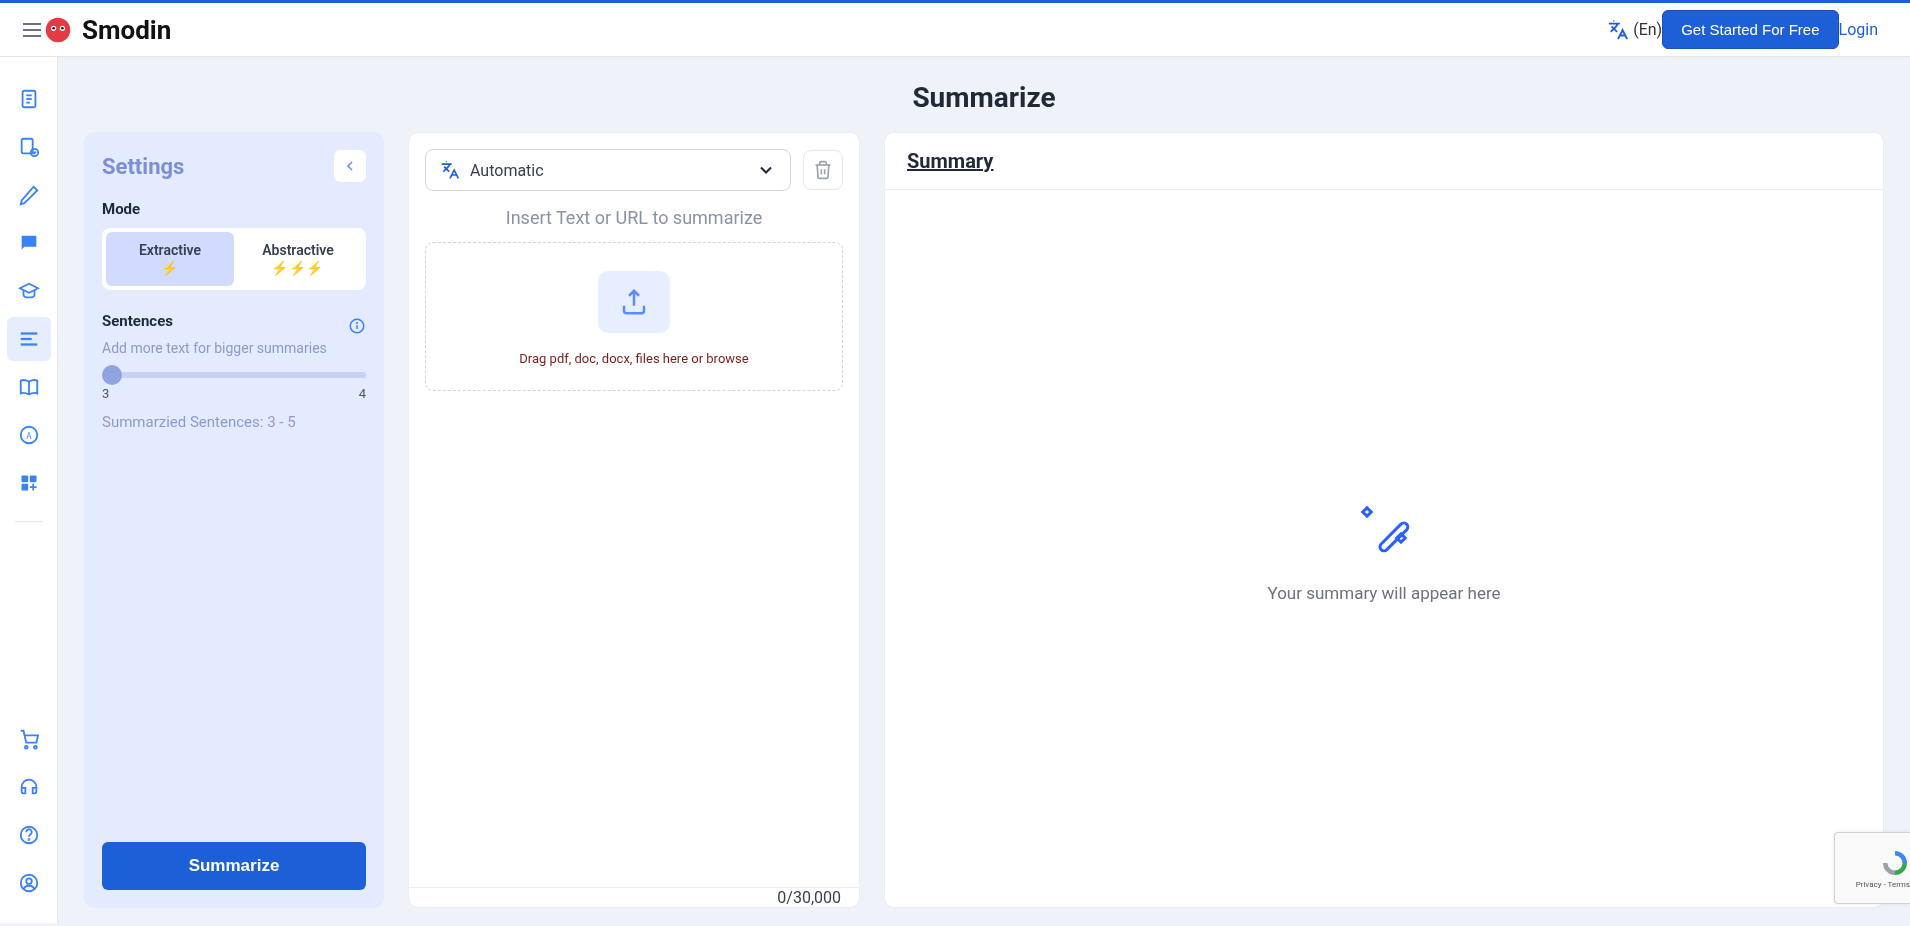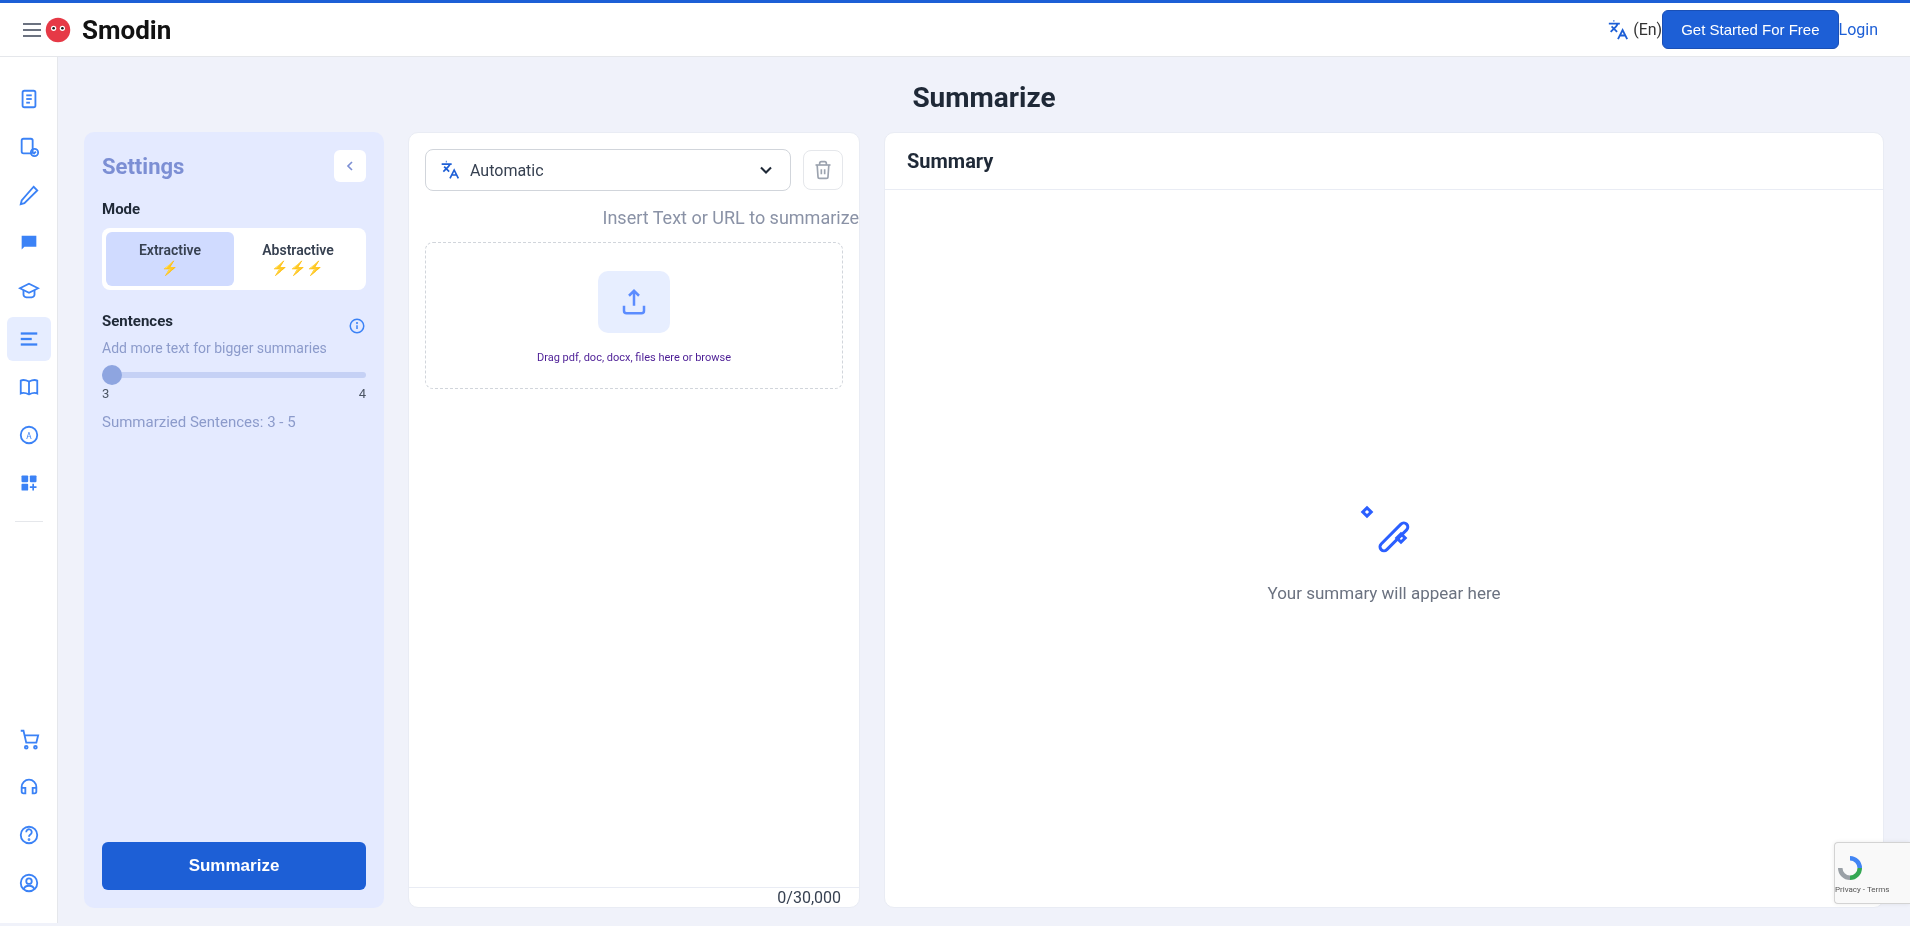--- a/index.html
+++ b/index.html
@@ -39,31 +39,31 @@
 .slider-track { height: 6px; background: #c5d1f5; border-radius: 3px; }
 .slider-thumb { position: absolute; left: 0; top: -7px; width: 20px; height: 20px; background: #8ea5e0; border-radius: 50%; cursor: pointer; }
 .slider-labels { display: flex; justify-content: space-between; font-size: 13px; color: #4b5563; margin-bottom: 12px; }
 .summary-count { font-size: 15px; color: #8c9bcb; }
 .summarize-btn { margin-top: auto; background: #1d5fd6; color: #fff; font-size: 17px; font-weight: 600; padding: 14px; border: none; border-radius: 6px; cursor: pointer; }
 .panel-input { width: 452px; background: #fff; border-radius: 10px; border: 1px solid #e9ecf4; display: flex; flex-direction: column; }
 .input-topbar { display: flex; align-items: center; gap: 12px; padding: 16px 16px 12px; }
 .lang-dropdown { flex: 1; border: 1px solid #d1d5db; border-radius: 8px; padding: 10px 14px; display: flex; align-items: center; justify-content: space-between; cursor: pointer; }
 .lang-dropdown-left { display: flex; align-items: center; gap: 10px; }
 .trash-btn { width: 40px; height: 40px; border: 1px solid #e5e7eb; border-radius: 8px; display: flex; align-items: center; justify-content: center; color: #9ca3af; cursor: pointer; }
-.input-instruction { text-align: right; font-size: 18px; color: #8a92a6; padding: 4px 0 14px; }
+.input-instruction { text-align: center; font-size: 18px; color: #8a92a6; padding: 4px 0 14px; }
 .dropzone { margin: 0 16px; border: 1px dashed #d1d5db; border-radius: 8px; padding: 28px 16px 24px; text-align: center; }
 .upload-icon-box { width: 72px; height: 62px; background: #e7eeff; border-radius: 10px; display: inline-flex; align-items: center; justify-content: center; color: #5b8cff; margin-bottom: 18px; }
-.dropzone-text { font-size: 11px; color: #4c1d95; }
+.dropzone-text { font-size: 13px; color: #7f1d1d; }
 .input-footer { margin-top: auto; border-top: 1px solid #e9ecf4; padding: 0 18px; text-align: right; font-size: 16px; color: #374151; }
 .panel-output { flex: 1; background: #fff; border-radius: 10px; border: 1px solid #e9ecf4; display: flex; flex-direction: column; }
-.output-header { padding: 16px 22px; font-size: 20px; font-weight: 700; color: #1f2937; border-bottom: 1px solid #e9ecf4; }
+.output-header { padding: 16px 22px; font-size: 20px; font-weight: 700; color: #1f2937; border-bottom: 1px solid #e9ecf4; text-decoration: underline; }
 .output-empty { flex: 1; display: flex; flex-direction: column; align-items: center; justify-content: center; gap: 24px; }
 .magic-icon { color: #2b5fff; }
 .output-empty-text { font-size: 17px; color: #6b7280; }
-.recaptcha { position: fixed; bottom: 22px; right: 0; width: 76px; height: 62px; background: #f9f9f9; border: 1px solid #d3d3d3; border-right: none; border-radius: 4px 0 0 4px; box-shadow: 0 0 4px rgba(0,0,0,0.08); display: flex; flex-direction: column; align-items: flex-start; justify-content: center; font-size: 8px; color: #555; gap: 2px; }
+.recaptcha { position: fixed; bottom: 22px; right: 0; width: 76px; height: 72px; background: #f9f9f9; border: 1px solid #d3d3d3; border-right: none; border-radius: 4px 0 0 4px; box-shadow: 0 0 4px rgba(0,0,0,0.08); display: flex; flex-direction: column; align-items: flex-end; justify-content: center; font-size: 8px; color: #555; gap: 2px; }
 </style>
 </head>
 <body>
 
 <div class="header">
   <div class="header-left">
     <div class="hamburger-icon">
       <svg viewBox="0 0 24 24" width="24" height="24" fill="none" stroke="currentColor" stroke-width="2">
           <line x1="3" y1="6" x2="21" y2="6"></line>
           <line x1="3" y1="12" x2="21" y2="12"></line>

